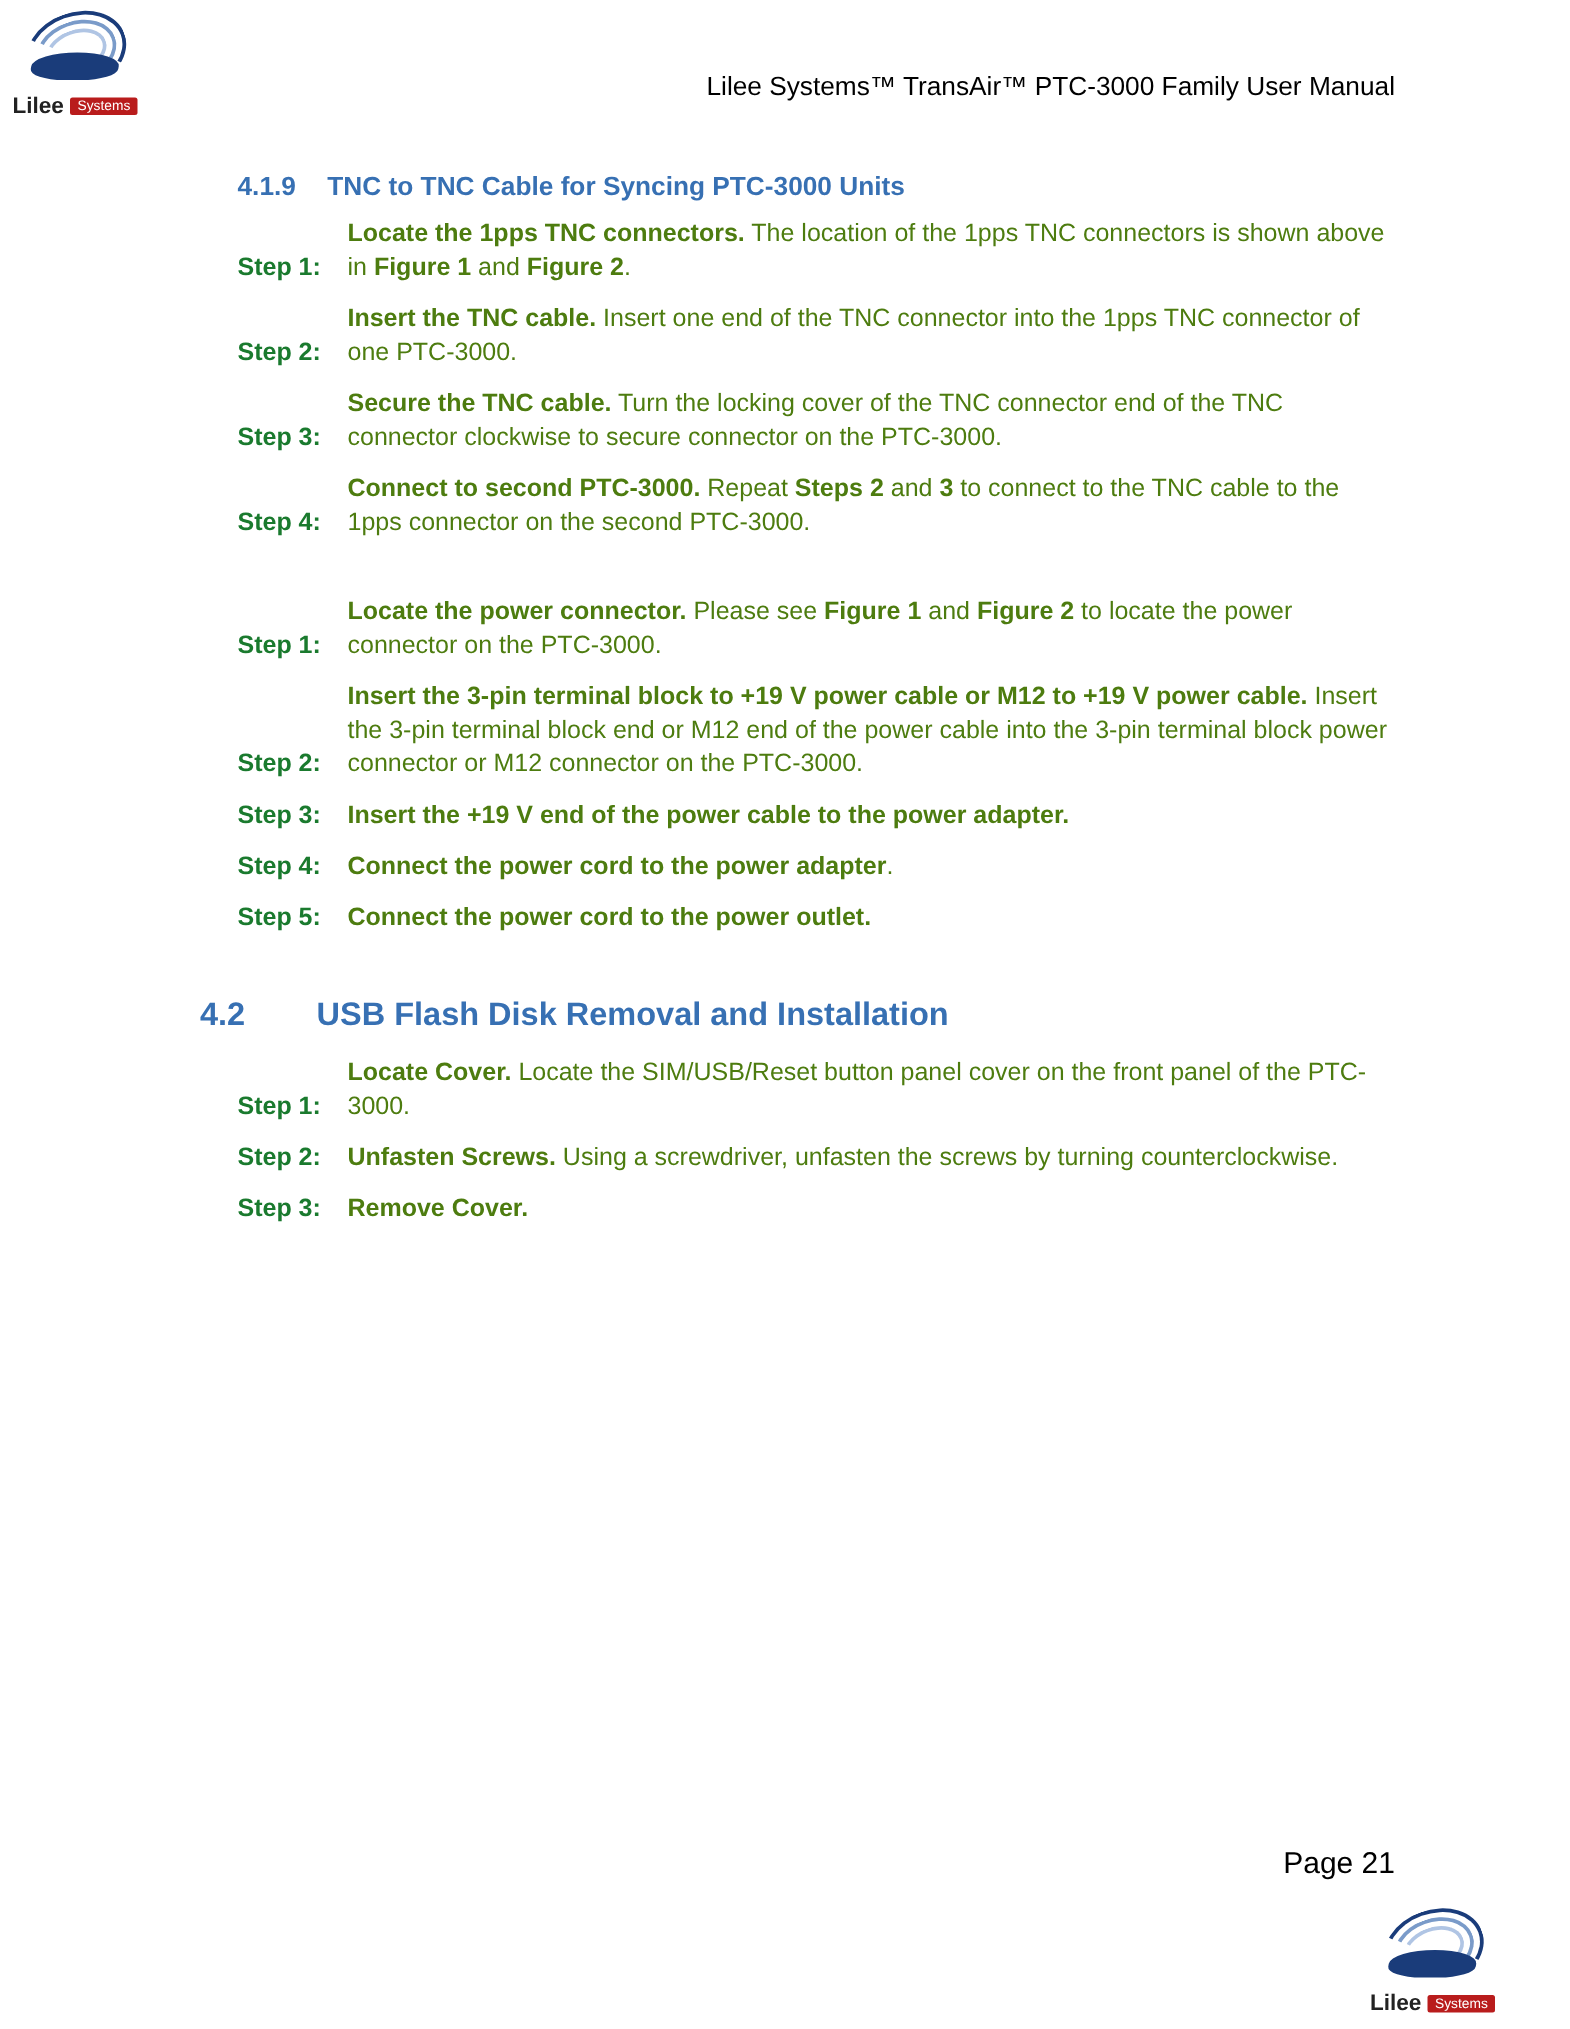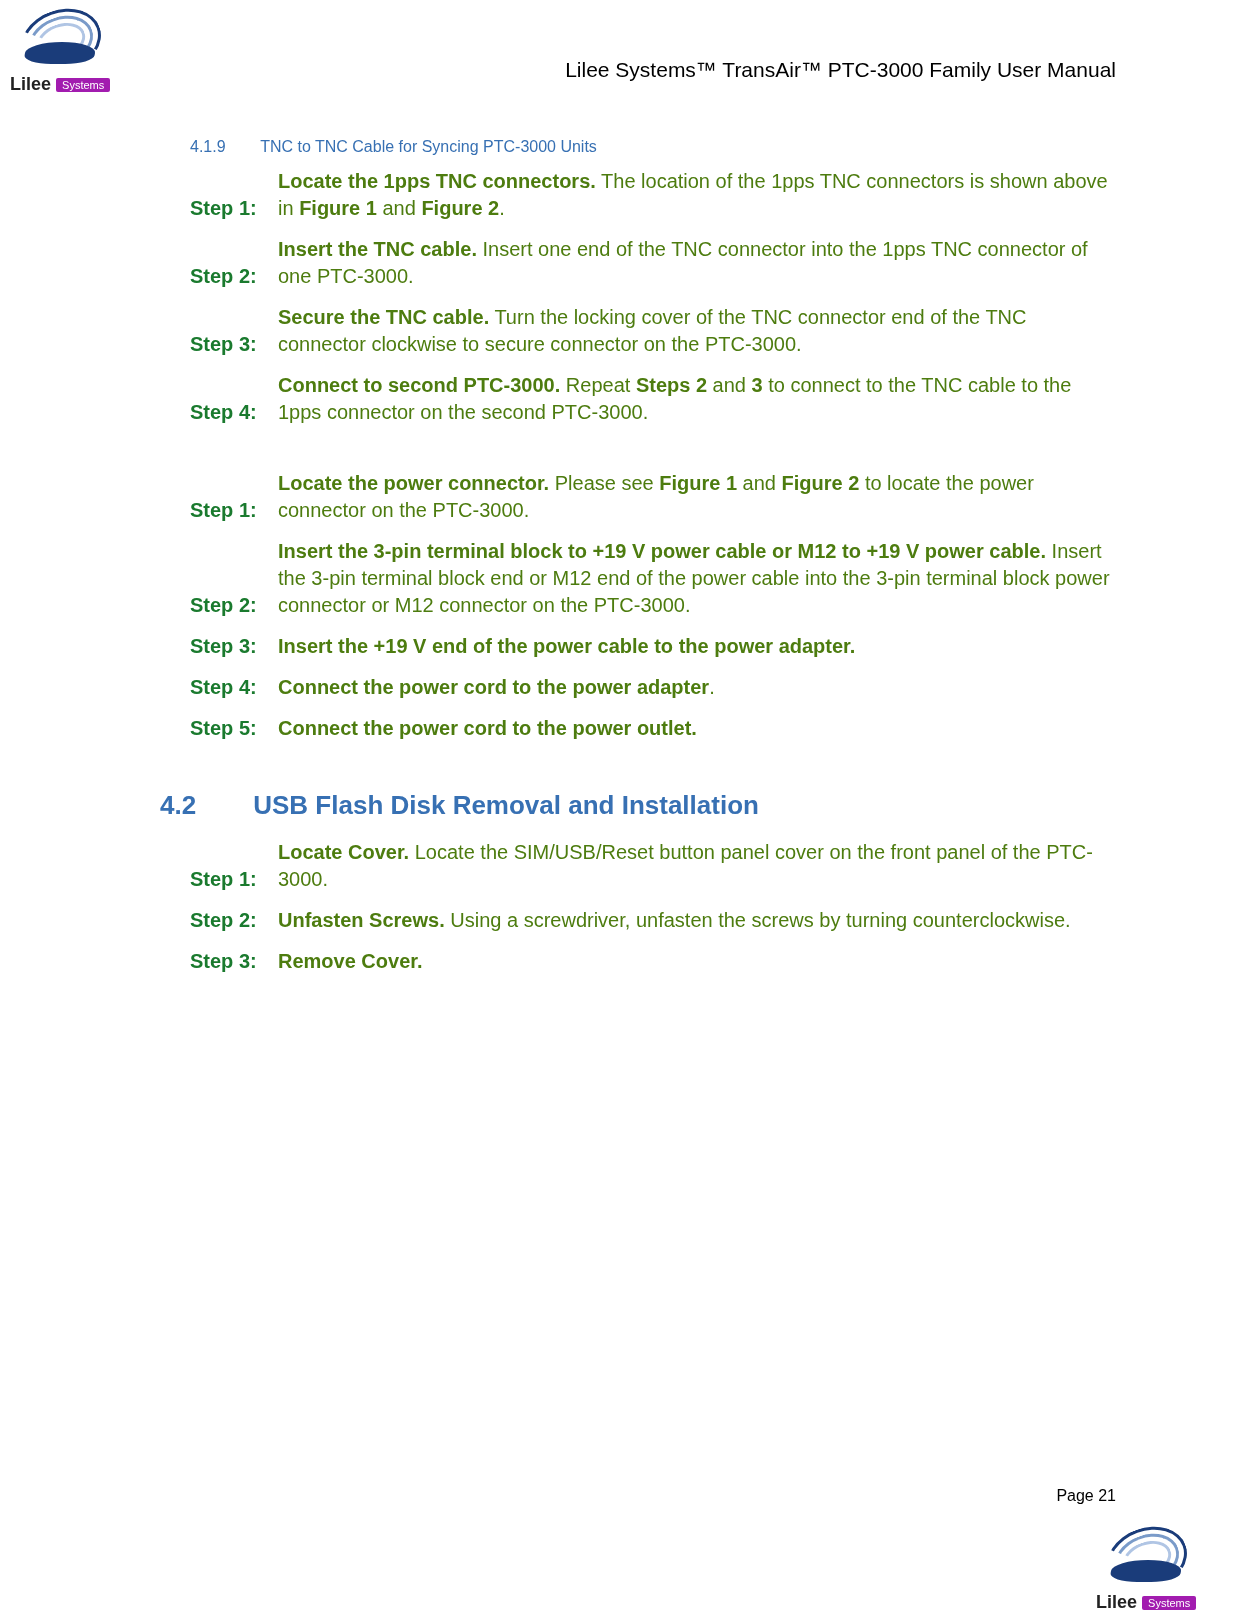--- a/index.html
+++ b/index.html
@@ -57,21 +57,21 @@
     transform: skewX(-10deg);
   }
   .logo-text {
     font-weight: bold;
     font-size: 18px;
     color: #222;
     white-space: nowrap;
   }
   .logo-text .tag {
     display: inline-block;
-    background: #a21caf;
+    background: #b91c1c;
     color: #fff;
     font-size: 11px;
     padding: 1px 6px;
     border-radius: 2px;
     vertical-align: middle;
     font-weight: normal;
   }
   .header-title {
     position: absolute;
     top: 58px;
@@ -81,22 +81,22 @@
     margin-left: 48px;
   }
   .content {
     position: absolute;
     top: 138px;
     left: 190px;
     right: 140px;
   }
   .h4 {
     color: #3770b3;
-    font-weight: normal;
-    font-size: 16px;
+    font-weight: bold;
+    font-size: 21px;
     margin-top: 0;
     margin-bottom: 12px;
   }
   .h3 {
     color: #3770b3;
     font-weight: bold;
     font-size: 26px;
     margin-top: 48px;
     margin-bottom: 18px;
     margin-left: -30px;
@@ -124,21 +124,21 @@
     font-size: 22px;
     line-height: 1.35;
     margin: 10px 0 18px 0;
     color: #000;
   }
   .section-block { margin-bottom: 44px; }
   .page-number {
     position: absolute;
     bottom: 118px;
     right: 140px;
-    font-size: 16px;
+    font-size: 24px;
     color: #000;
     text-align: center;
   }
   strong { font-weight: bold; }
 </style>
 </head>
 <body>
 
 <div class="page">
 

